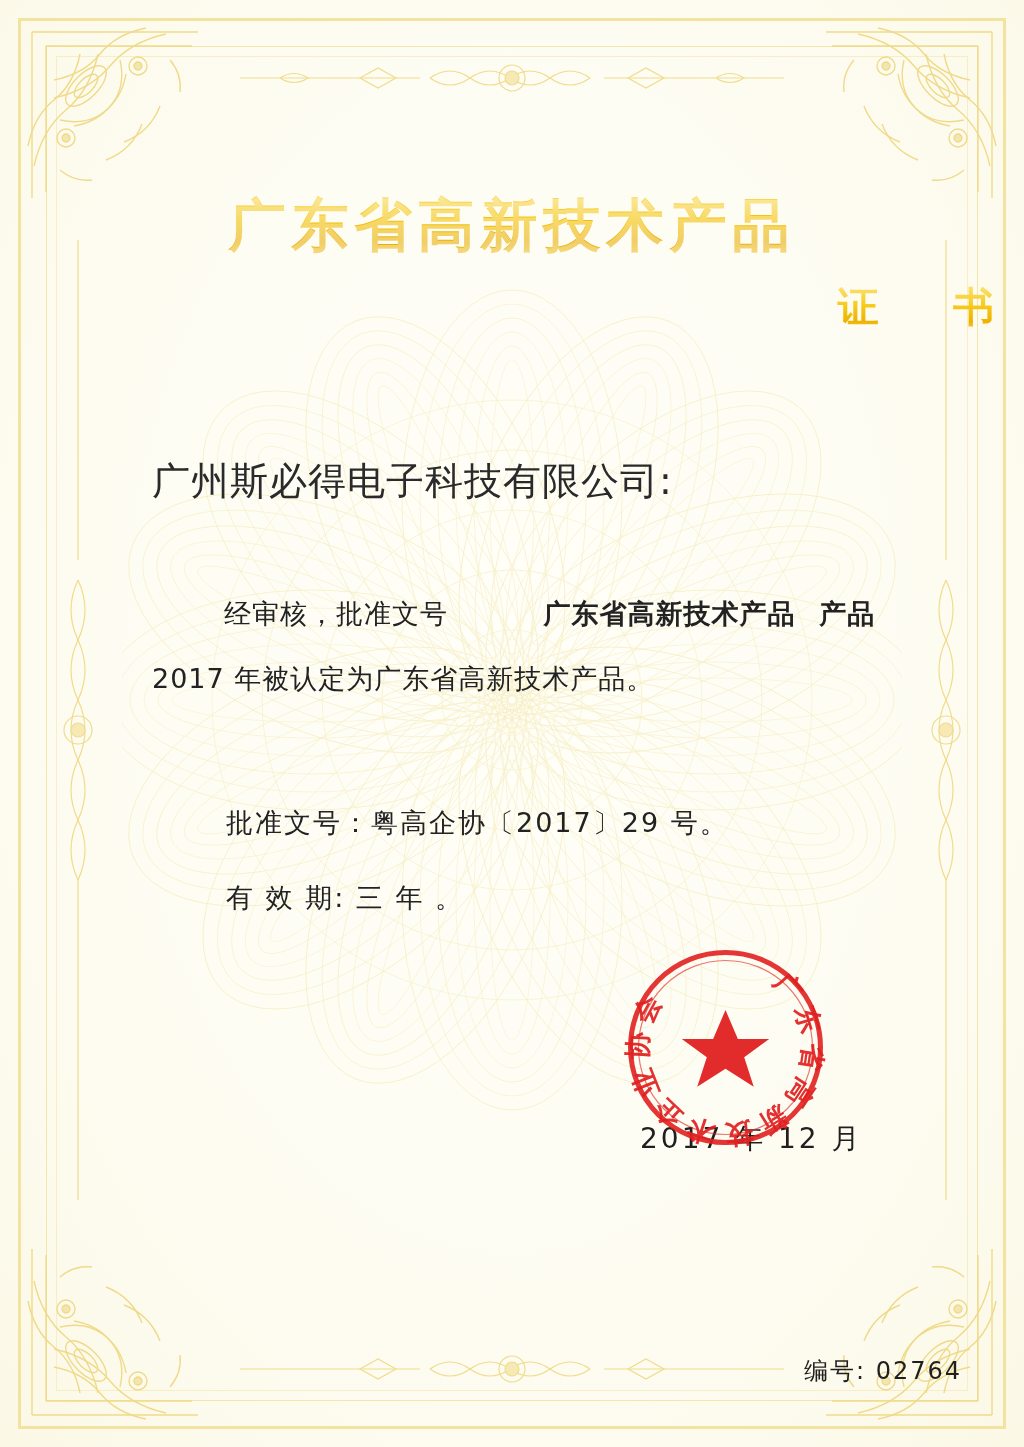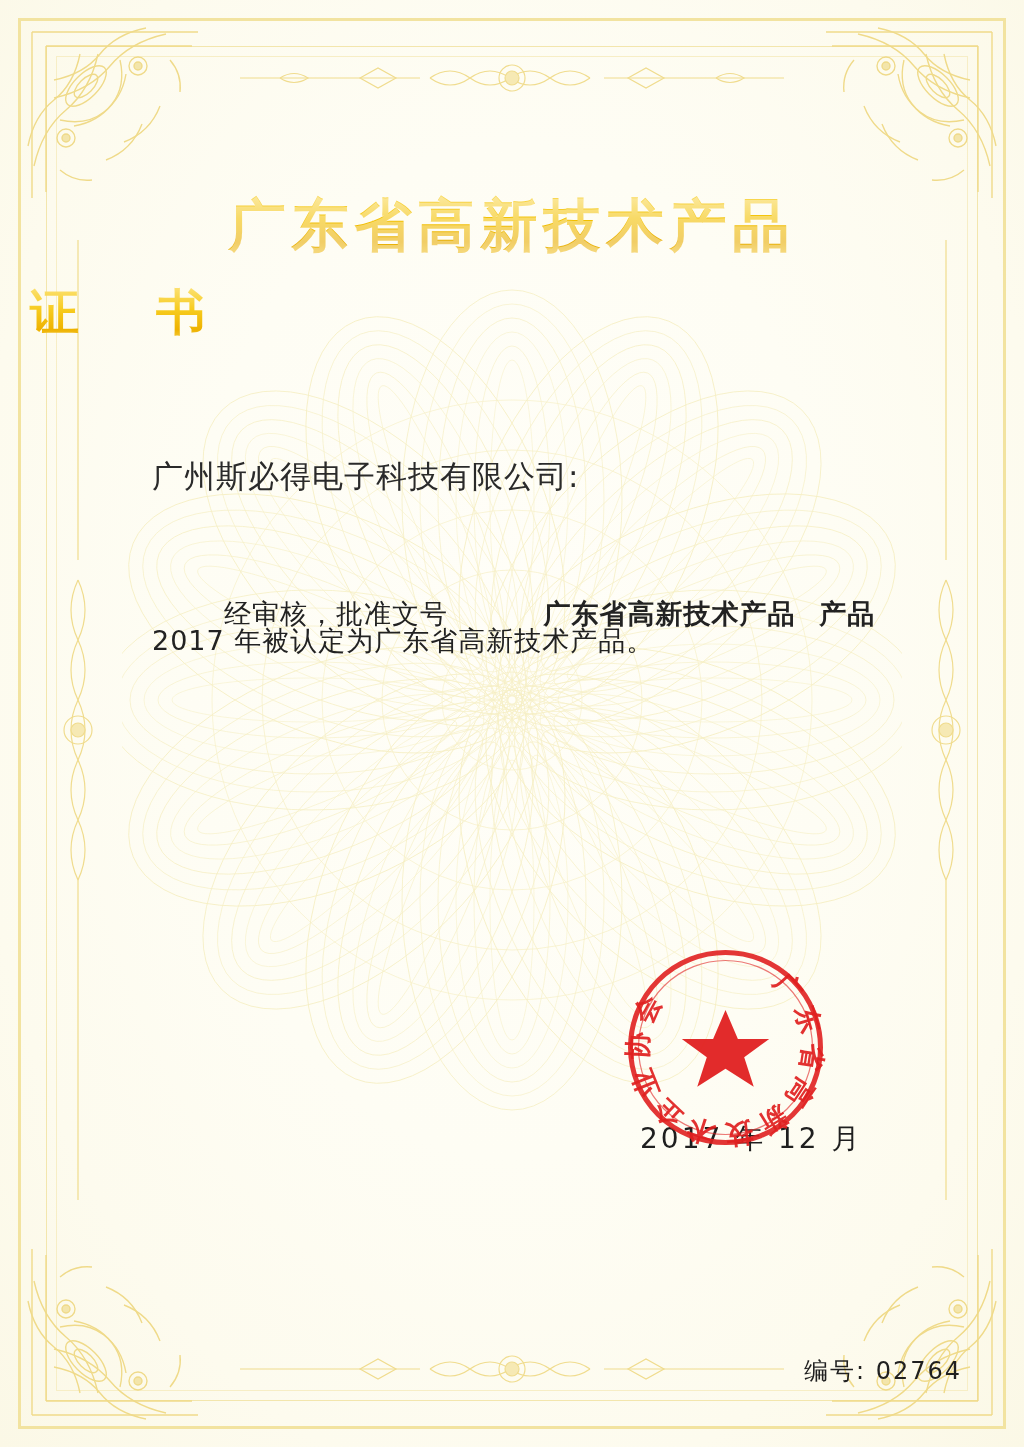--- a/index.html
+++ b/index.html
@@ -101,56 +101,56 @@
     background-clip: text;
     -webkit-text-fill-color: transparent;
     text-shadow: 0 1px 0 rgba(255,255,255,.4);
   }
 
   .title-sub {
     position: absolute;
     top: 280px;
     left: 0;
     width: 100%;
-    text-align: left;
-    font-family: "DejaVu Sans", "Liberation Sans", sans-serif;
-    font-size: 49px;
+    text-align: right;
+    font-family: "DejaVu Sans", "Liberation Sans", sans-serif;
+    font-size: 41px;
     font-weight: bold;
     letter-spacing: 30px;
     text-indent: 30px;
     color: #f5c518;
     background: linear-gradient(180deg, #fde88e 0%, #f7cb1e 45%, #eeb200 75%, #fadd67 100%);
     -webkit-background-clip: text;
     background-clip: text;
     -webkit-text-fill-color: transparent;
   }
 
   
   .addressee {
     position: absolute;
     top: 456px;
     left: 152px;
-    font-size: 31px;
+    font-size: 38px;
     color: #2a2a2a;
     letter-spacing: 1px;
     font-family: "DejaVu Sans", "Liberation Sans", sans-serif;
     font-weight: 500;
   }
 
   .para {
     position: absolute;
     left: 152px;
     width: 740px;
     font-size: 27px;
     color: #222;
     line-height: 1.0;
     font-family: "DejaVu Sans", "Liberation Sans", sans-serif;
   }
   .para-line1 { top: 600px; text-indent: 72px; letter-spacing: 1px; }
-  .para-line2 { top: 627px; letter-spacing: 1px; }
+  .para-line2 { top: 665px; letter-spacing: 1px; }
 
   .product-name {
     display: inline-block;
     padding: 0 14px;
     font-weight: 600;
   }
   .emph { font-weight: 700; }
 
   .approval {
     position: absolute;
@@ -445,21 +445,23 @@
     <div class="addressee">广州斯必得电子科技有限公司:</div>
 
     <div class="para para-line1">
       <span>经审核，批准文号</span>
       <span class="product-name emph">广东省高新技术产品</span>
       <span class="emph">产品</span>
     </div>
 
     <div class="para para-line2">2017 年被认定为广东省高新技术产品。</div>
 
-
+    <div class="approval">批准文号：粤高企协〔2017〕29 号。</div>
+
+    <div class="validity">有 效 期: 三 年 。</div>
 
     <div class="issue-date">2017 年 12 月</div>
 
     <div class="serial">
       <span>编号:</span>
       <span>02764</span>
     </div>
 
     <div class="seal">
       <svg viewBox="0 0 215 215" xmlns="http://www.w3.org/2000/svg">

